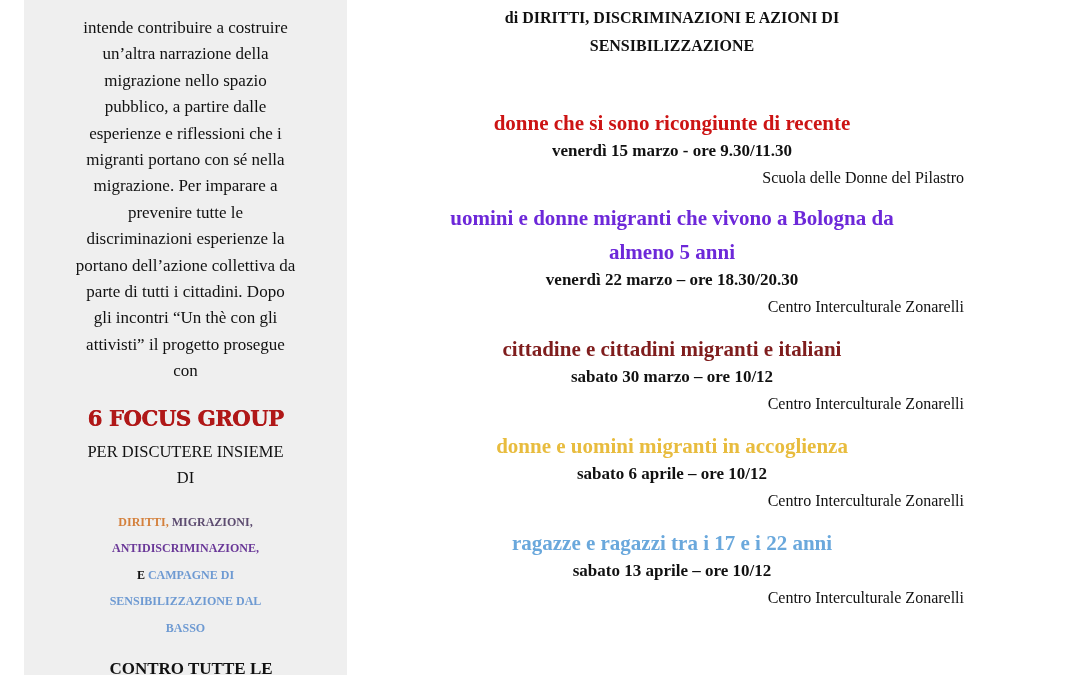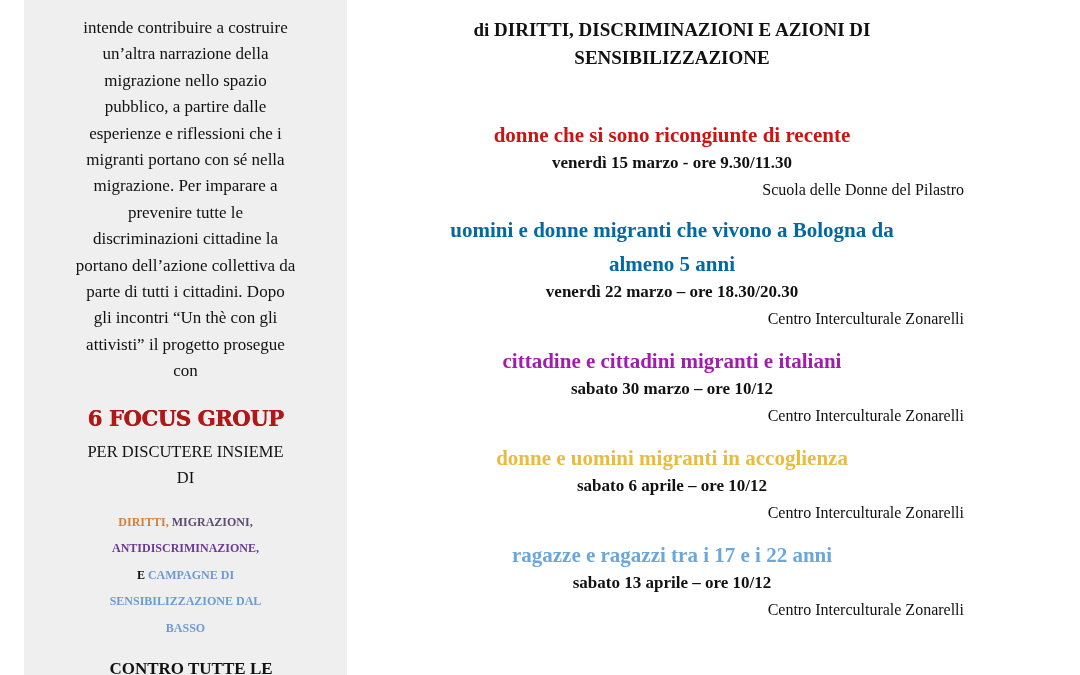--- a/index.html
+++ b/index.html
@@ -79,64 +79,64 @@
     
     .main {
       position: absolute;
       left: 380px;
       top: 0;
       width: 584px;
       text-align: center;
     }
     .subtitle {
       font-weight: bold;
-      font-size: 19px;
+      font-size: 16px;
       line-height: 28px;
-      margin-top: 16px;
+      margin-top: 4px;
     }
     .event {
       margin: 0;
     }
     .event-title {
       font-weight: bold;
       font-size: 21px;
       line-height: 34px;
     }
     .event-when {
       font-weight: bold;
       font-size: 17px;
       line-height: 28px;
     }
     .event-where {
       font-size: 16px;
       line-height: 26px;
       text-align: right;
     }
     .c-red { color: #cc1414; }
-    .c-green { color: #0369a1; }
-    .c-slate { color: #a21caf; }
+    .c-green { color: #6d28d9; }
+    .c-slate { color: #7f1d1d; }
     .c-gold { color: #e8bc3e; }
     .c-sky { color: #6aa8dc; }
   </style>
 </head>
 <body>
 
 <div class="page">
 
   <div class="side-panel">
     <div class="intro">
       <div>intende contribuire a costruire</div>
       <div>un’altra narrazione della</div>
       <div>migrazione nello spazio</div>
       <div>pubblico, a partire dalle</div>
       <div>esperienze e riflessioni che i</div>
       <div>migranti portano con sé nella</div>
       <div>migrazione. Per imparare a</div>
       <div>prevenire tutte le</div>
-      <div>discriminazioni cittadine la</div>
+      <div>discriminazioni esperienze la</div>
       <div>portano dell’azione collettiva da</div>
       <div>parte di tutti i cittadini. Dopo</div>
       <div>gli incontri “Un thè con gli</div>
       <div>attivisti” il progetto prosegue</div>
       <div>con</div>
     </div>
 
     <div class="focus-title">6 FOCUS GROUP</div>
 
     <div class="discuss">

